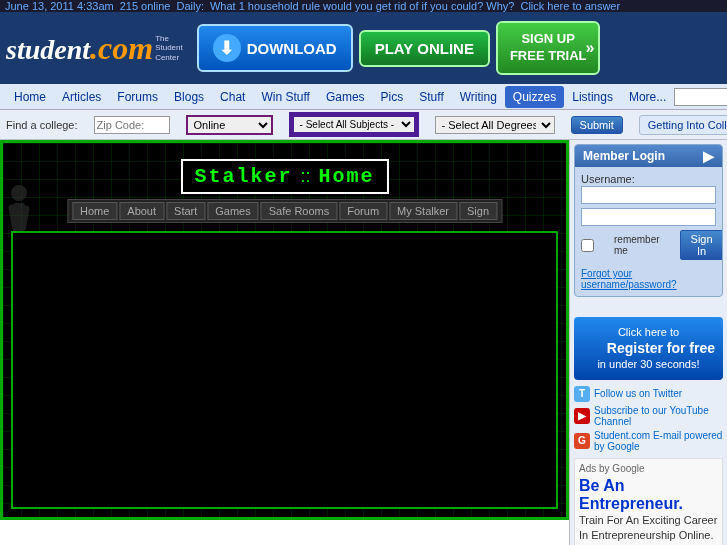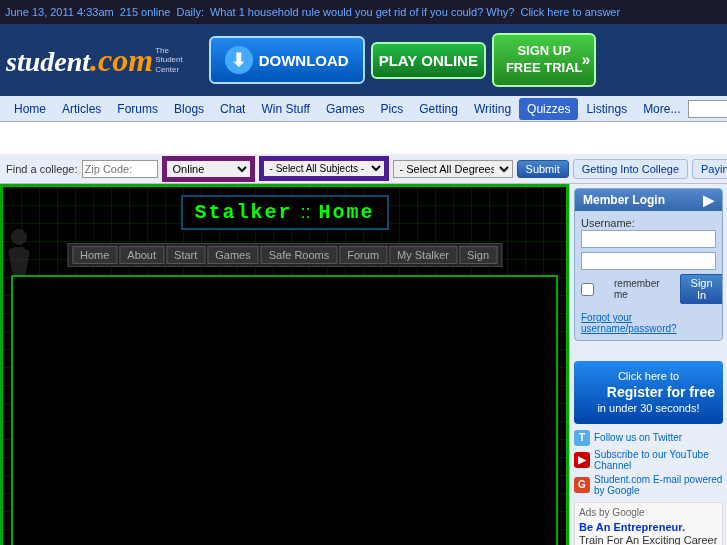--- a/index.html
+++ b/index.html
@@ -3,41 +3,41 @@
   <meta charset="utf-8">
   <style>
     * { margin: 0; padding: 0; box-sizing: border-box; }
     body { font-family: Arial, sans-serif; font-size: 12px; background: #fff; width: 727px; overflow-x: hidden; }
 
     
     #top-bar {
       background: #1a1a2e;
       color: #6af;
       font-size: 11px;
-      padding: 6px 5px;
+      padding: 0 5px;
       display: flex;
       align-items: center;
       gap: 6px;
     }
     #top-bar a { color: #6af; text-decoration: none; }
 
     
     #header {
       background: #1a3a6e;
       display: flex;
       align-items: center;
       padding: 4px 6px;
       height: 72px;
       gap: 6px;
     }
     #logo-area {
       display: flex;
       align-items: center;
       flex: 0 0 auto;
-      margin-right: 20px;
+      margin-right: 8px;
     }
     .logo-text {
       font-size: 28px;
       font-weight: bold;
       color: #fff;
       font-style: italic;
       font-family: Georgia, serif;
     }
     .logo-dot { color: #f90; font-size: 32px; }
 
@@ -59,21 +59,21 @@
       background: #44aaff;
       border-radius: 50%;
       display: flex; align-items: center; justify-content: center;
       font-size: 18px;
     }
     .btn-play {
       background: linear-gradient(to bottom, #22bb44, #117722);
       color: #fff;
       border: 2px solid #aaffaa;
       border-radius: 6px;
-      padding: 8px 6px;
+      padding: 8px 14px;
       font-size: 15px;
       font-weight: bold;
       cursor: pointer;
       text-transform: uppercase;
     }
     .btn-signup {
       background: linear-gradient(to bottom, #44cc44, #228822);
       color: #fff;
       border: 2px solid #aaffaa;
       border-radius: 6px;
@@ -125,23 +125,22 @@
       width: 90px;
     }
 
     
     #college-bar {
       background: #e8eef8;
       border-bottom: 1px solid #bbc;
       display: flex;
       align-items: center;
       padding: 4px 6px;
-      gap: 4px;
+      gap: 16px;
       height: 30px;
-      margin-top: 32px;
     }
     #college-bar label { font-size: 11px; color: #333; white-space: nowrap; }
     #college-bar input[type=text] {
       border: 1px solid #999;
       padding: 2px 4px;
       font-size: 11px;
       width: 60px;
     }
     #college-bar select {
       border: 1px solid #999;
@@ -188,27 +187,27 @@
       height: 100%;
       background-image:
         linear-gradient(rgba(0,180,0,0.15) 1px, transparent 1px),
         linear-gradient(90deg, rgba(0,180,0,0.15) 1px, transparent 1px);
       background-size: 18px 18px;
       position: absolute;
       top: 0; left: 0;
     }
     #game-title-bar {
       position: absolute;
-      top: 8px;
+      top: 16px;
       left: 50%;
       transform: translateX(-50%);
       display: flex;
       align-items: center;
       background: #000;
-      border: 2px solid #0c4a6e;
+      border: 2px solid #ffffff;
       padding: 4px 12px;
       gap: 8px;
       white-space: nowrap;
     }
     #game-title-bar .title-text {
       color: #00ff00;
       font-size: 20px;
       font-weight: bold;
       font-family: 'Courier New', monospace;
       letter-spacing: 2px;
@@ -353,21 +352,21 @@
 
     
     #ads-area {
       background: #f8f8f8;
       border: 1px solid #ddd;
       padding: 4px;
       font-size: 10px;
       color: #333;
     }
     .ads-header { font-size: 10px; color: #666; margin-bottom: 3px; }
-    .ad-title { font-size: 11px; color: #0033cc; font-weight: bold; cursor: pointer; }
+    .ad-title { font-size: 16px; color: #0033cc; font-weight: bold; cursor: pointer; }
     .ad-text { font-size: 11px; color: #333; line-height: 1.4; }
     .ad-url { font-size: 10px; color: #006600; }
   </style>
 </head>
 <body>
 
 <div id="top-bar">
   <span>June 13, 2011 4:33am</span>
   <a>215 online</a>
   <span>Daily:</span>
@@ -402,32 +401,32 @@
 
 <div id="main-nav">
   <span class="nav-item">Home</span>
   <span class="nav-item">Articles</span>
   <span class="nav-item">Forums</span>
   <span class="nav-item">Blogs</span>
   <span class="nav-item">Chat</span>
   <span class="nav-item">Win Stuff</span>
   <span class="nav-item">Games</span>
   <span class="nav-item">Pics</span>
-  <span class="nav-item">Getting</span>
+  <span class="nav-item">Stuff</span>
   <span class="nav-item">Writing</span>
   <span class="nav-item active">Quizzes</span>
   <span class="nav-item">Listings</span>
   <span class="nav-item">More...</span>
   <input type="text" class="nav-search" style="">
 </div>
 
 <div id="college-bar">
   <label>Find a college:</label>
   <input type="text" placeholder="Zip Code:" style="width: 76px; border: 1px solid rgb(153, 153, 153); padding: 2px; font-size: 11px;">
-  <select style="font-size:11px;border:5px solid #701a75;">
+  <select style="font-size:11px;border:2px solid #701a75;">
     <option>Online</option>
     <option>On Campus</option>
   </select>
   <select style="font-size:10px;border:5px solid #4c1d95;width:130px;">
     <option>- Select All Subjects -</option>
   </select>
   <select style="font-size:11px;border:1px solid #999;width:120px;">
     <option>- Select All Degrees -</option>
   </select>
   <button class="submit-btn">

